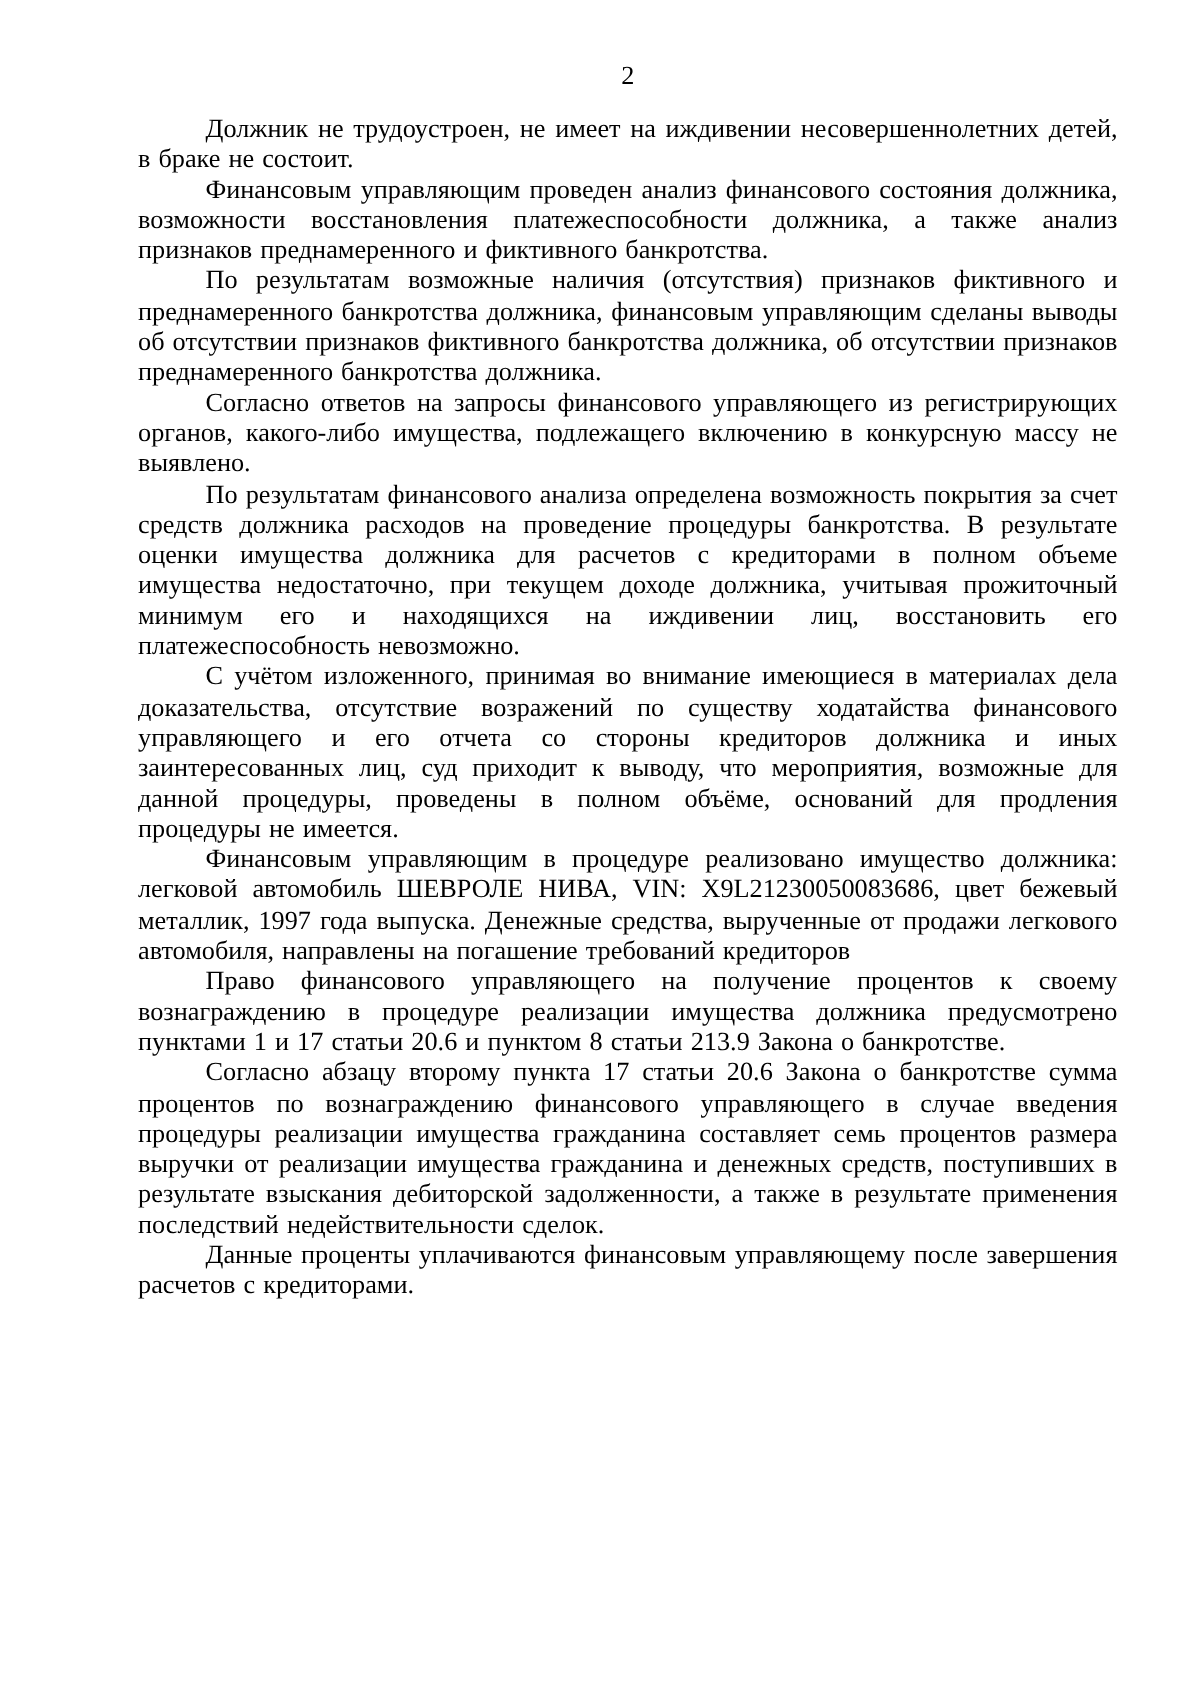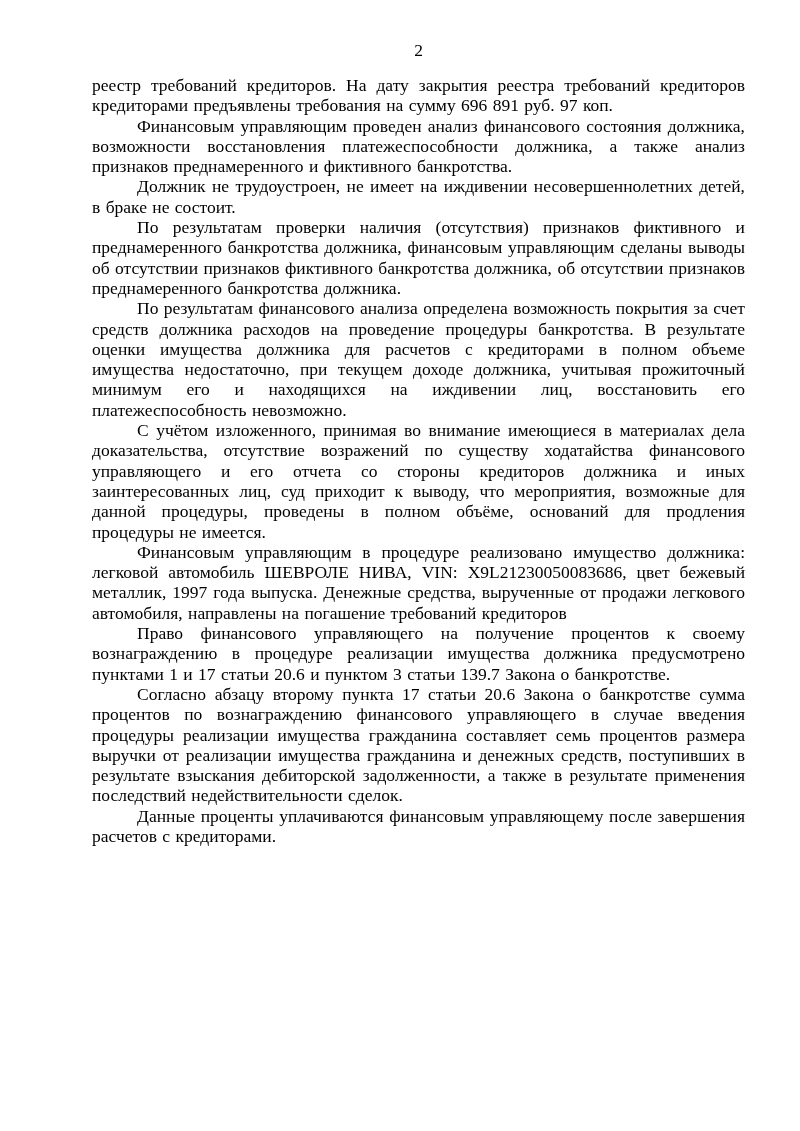--- a/index.html
+++ b/index.html
@@ -37,24 +37,24 @@
   .doc-body p.para.indent {
     text-indent: 45px;
   }
 </style>
 </head>
 <body>
 
 <div class="page">
   <div class="page-number">2</div>
   <div class="doc-body" id="doc-body">
-      <p class="para">реестр требований кредиторов. На дату закрытия реестра требований кредиторов кредиторами предъявлены требования на сумму 696 891 руб. 97 коп.</p>
+      <p class="para indent">Должник не трудоустроен, не имеет на иждивении несовершеннолетних детей, в браке не состоит.</p>
       <p class="para indent">Финансовым управляющим проведен анализ финансового состояния должника, возможности восстановления платежеспособности должника, а также анализ признаков преднамеренного и фиктивного банкротства.</p>
-      <p class="para indent">Должник не трудоустроен, не имеет на иждивении несовершеннолетних детей, в браке не состоит.</p>
-      <p class="para indent">По результатам проверки наличия (отсутствия) признаков фиктивного и преднамеренного банкротства должника, финансовым управляющим сделаны выводы об отсутствии признаков фиктивного банкротства должника, об отсутствии признаков преднамеренного банкротства должника.</p>
+      <p class="para indent">По результатам возможные наличия (отсутствия) признаков фиктивного и преднамеренного банкротства должника, финансовым управляющим сделаны выводы об отсутствии признаков фиктивного банкротства должника, об отсутствии признаков преднамеренного банкротства должника.</p>
+      <p class="para indent">Согласно ответов на запросы финансового управляющего из регистрирующих органов, какого-либо имущества, подлежащего включению в конкурсную массу не выявлено.</p>
       <p class="para indent">По результатам финансового анализа определена возможность покрытия за счет средств должника расходов на проведение процедуры банкротства. В результате оценки имущества должника для расчетов с кредиторами в полном объеме имущества недостаточно, при текущем доходе должника, учитывая прожиточный минимум его и находящихся на иждивении лиц, восстановить его платежеспособность невозможно.</p>
       <p class="para indent">С учётом изложенного, принимая во внимание имеющиеся в материалах дела доказательства, отсутствие возражений по существу ходатайства финансового управляющего и его отчета со стороны кредиторов должника и иных заинтересованных лиц, суд приходит к выводу, что мероприятия, возможные для данной процедуры, проведены в полном объёме, оснований для продления процедуры не имеется.</p>
       <p class="para indent">Финансовым управляющим в процедуре реализовано имущество должника: легковой автомобиль ШЕВРОЛЕ НИВА, VIN: X9L21230050083686, цвет бежевый металлик, 1997 года выпуска. Денежные средства, вырученные от продажи легкового автомобиля, направлены на погашение требований кредиторов</p>
-      <p class="para indent">Право финансового управляющего на получение процентов к своему вознаграждению в процедуре реализации имущества должника предусмотрено пунктами 1 и 17 статьи 20.6 и пунктом 3 статьи 139.7 Закона о банкротстве.</p>
+      <p class="para indent">Право финансового управляющего на получение процентов к своему вознаграждению в процедуре реализации имущества должника предусмотрено пунктами 1 и 17 статьи 20.6 и пунктом 8 статьи 213.9 Закона о банкротстве.</p>
       <p class="para indent">Согласно абзацу второму пункта 17 статьи 20.6 Закона о банкротстве сумма процентов по вознаграждению финансового управляющего в случае введения процедуры реализации имущества гражданина составляет семь процентов размера выручки от реализации имущества гражданина и денежных средств, поступивших в результате взыскания дебиторской задолженности, а также в результате применения последствий недействительности сделок.</p>
       <p class="para indent">Данные проценты уплачиваются финансовым управляющему после завершения расчетов с кредиторами.</p>
     </div>
 </div>
 
 </body></html>

